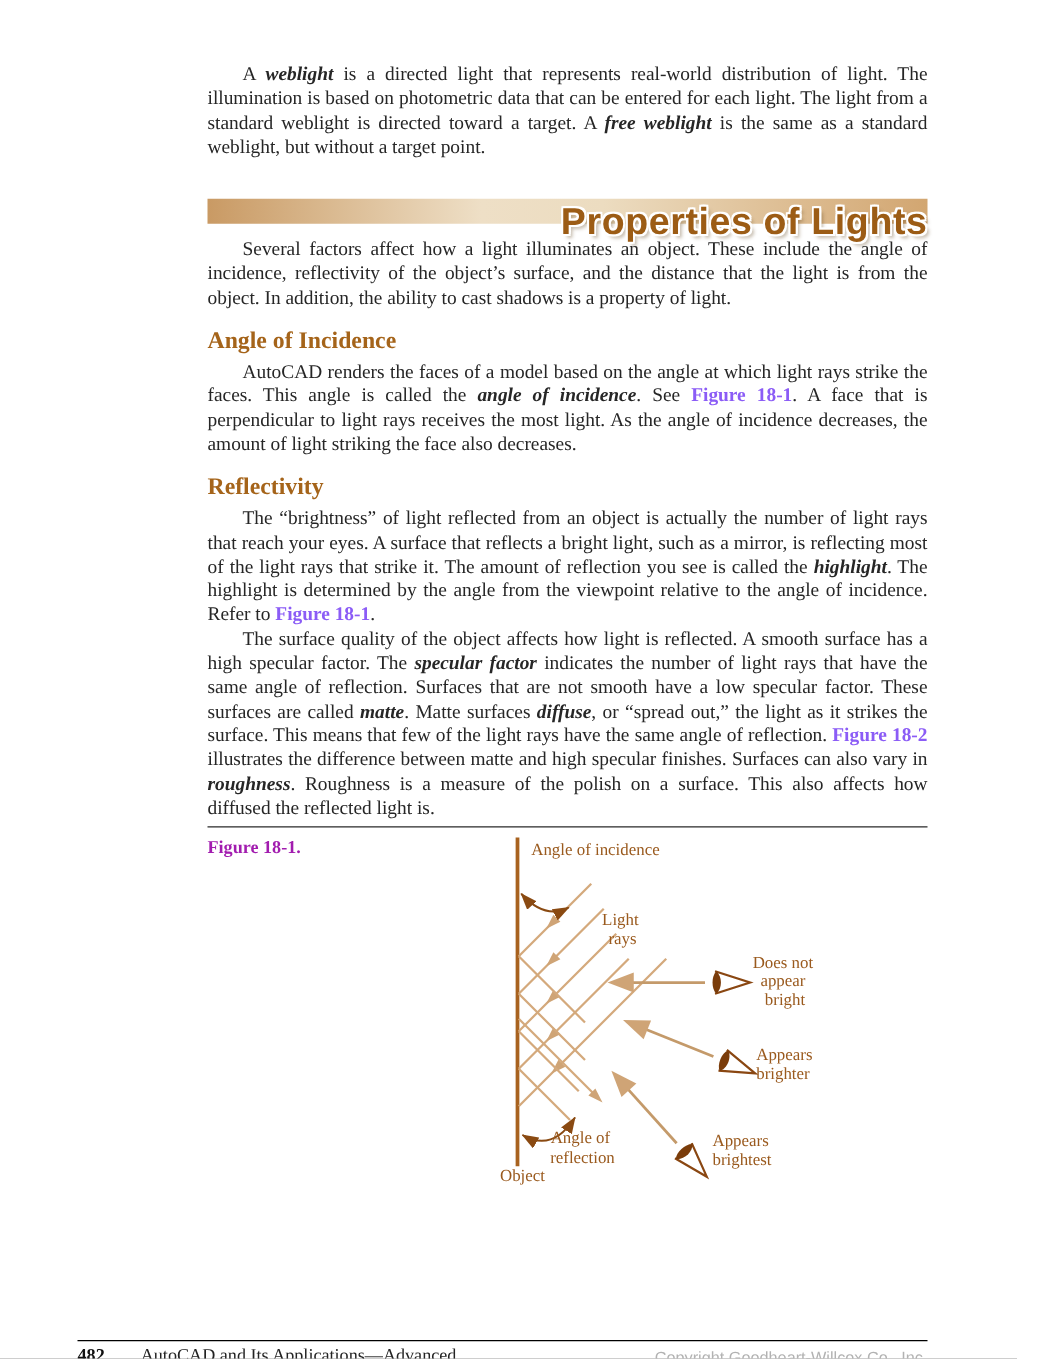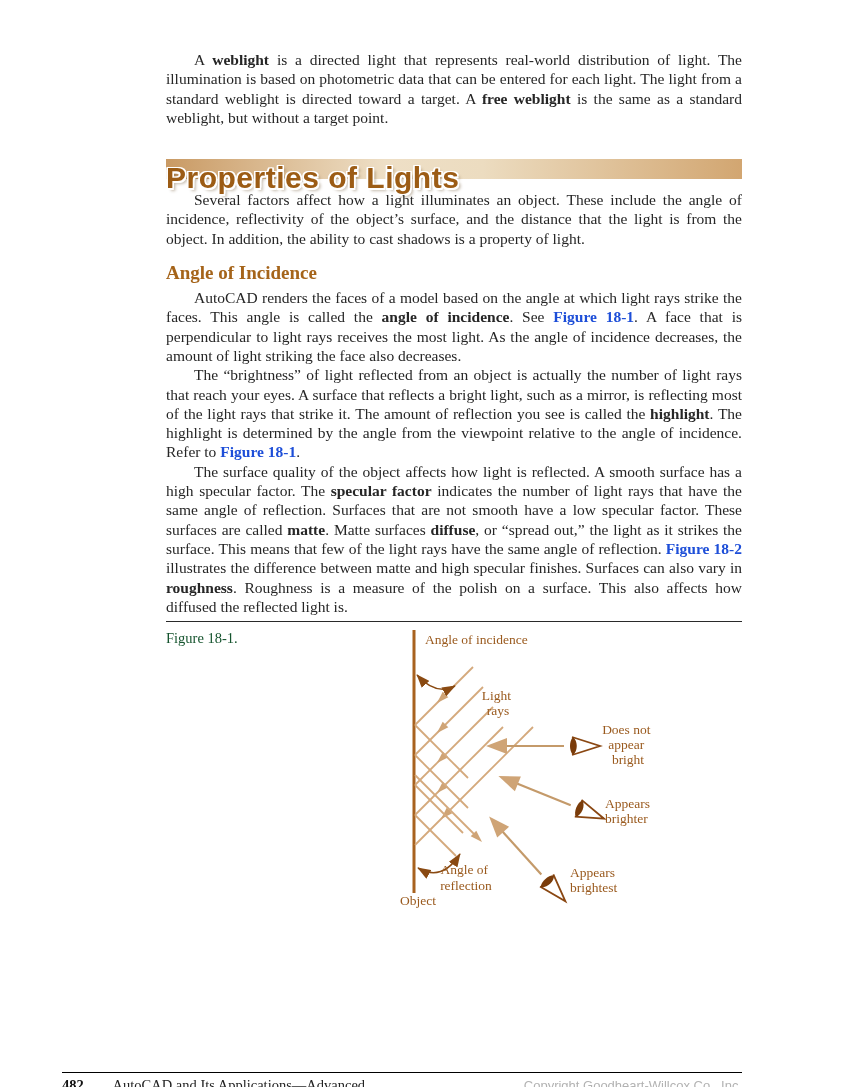--- a/index.html
+++ b/index.html
@@ -6,40 +6,40 @@
   .page{
     position:relative; width:849px; height:1087px; background:#ffffff;
     margin:0 auto; overflow:hidden;
     font-family:"Liberation Serif", serif; color:#262626;
   }
   .content{position:absolute; left:166px; top:50px; width:576px;}
   .content p{
     margin:0; text-indent:28px; text-align:justify;
     font-size:15.5px; line-height:19.3px; color:#262626;
   }
-  .seg-em{font-weight:bold; }
-  .seg-fig{font-weight:bold; color:#1d4ed8;}
+  .seg-em{font-weight:bold; font-style:italic;}
+  .seg-fig{font-weight:bold; color:#8b5cf6;}
   .banner{
-    margin-top:32px; height:20px; line-height:38px; text-align:left;
+    margin-top:32px; height:20px; line-height:38px; text-align:right;
     background:linear-gradient(to right,#c99a64 0%,#eedfc6 38%,#ecdcc0 55%,#d2a671 100%);
     font-family:"Liberation Sans", sans-serif; font-weight:bold; font-size:30px;
     letter-spacing:.5px; color:#9c5c15;
     text-shadow:-1.5px -1.5px 0 #fff,1.5px -1.5px 0 #fff,-1.5px 1.5px 0 #fff,
       1.5px 1.5px 0 #fff,0 -1.5px 0 #fff,0 1.5px 0 #fff,-1.5px 0 0 #fff,1.5px 0 0 #fff,
       3px 3px 3px rgba(90,60,20,.35);
   }
   .para-after-banner{margin-top:11px !important;}
   h2.sect{
     margin:14px 0 4px 0; font-size:19px; font-weight:bold; color:#a5641a;
     font-family:"Liberation Serif", serif;
   }
   .fig-rule{margin-top:5px; border:none; border-top:1.6px solid #2a2a2a; width:100%;}
   .figure-row{position:relative; height:300px; margin-top:6px;}
   .fig-caption{width:142px; font-size:14.5px; line-height:17.6px; color:#333;}
-  .fig-caption .fig-label{font-weight:normal; color:#14532d; display:block;}
+  .fig-caption .fig-label{font-weight:bold; color:#a21caf; display:block;}
   .fig-svg{position:absolute; left:232px; top:-8px;}
   .diagram-label{font-family:"Liberation Serif", serif; font-size:13.5px; fill:#9a5a1e;}
   .footer{
     position:absolute; left:62px; top:1072px; width:680px;
     border-top:1.6px solid #000; padding-top:4px;
     display:flex; justify-content:space-between; align-items:center;
   }
   .footer .left{font-size:14.5px; color:#222;}
   .footer .pagenum{font-weight:bold; color:#111; margin-right:26px;}
   .footer .copyright{font-family:"Liberation Sans", sans-serif; font-size:13px; color:#b2b2b2;}
@@ -54,20 +54,21 @@
 
     <div class="banner">
       <span>Properties of Lights</span>
     </div>
 
     <p class="para-after-banner"><span>Several factors affect how a light illuminates an object. These include the angle of incidence, reflectivity of the object’s surface, and the distance that the light is from the object. In addition, the ability to cast shadows is a property of light.</span></p>
 
     <h2 class="sect">Angle of Incidence</h2>
     <p><span>AutoCAD renders the faces of a model based on the angle at which light rays strike the faces. This angle is called the </span><span class="seg-em">angle of incidence</span><span>. See </span><span class="seg-fig">Figure 18-1</span><span>. A face that is perpendicular to light rays receives the most light. As the angle of incidence decreases, the amount of light striking the face also decreases.</span></p>
 
+    <h2 class="sect">Reflectivity</h2>
     <p><span>The “brightness” of light reflected from an object is actually the number of light rays that reach your eyes. A surface that reflects a bright light, such as a mirror, is reflecting most of the light rays that strike it. The amount of reflection you see is called the </span><span class="seg-em">highlight</span><span>. The highlight is determined by the angle from the viewpoint relative to the angle of incidence. Refer to </span><span class="seg-fig">Figure 18-1</span><span>.</span></p>
     <p><span>The surface quality of the object affects how light is reflected. A smooth surface has a high specular factor. The </span><span class="seg-em">specular factor</span><span> indicates the number of light rays that have the same angle of reflection. Surfaces that are not smooth have a low specular factor. These surfaces are called </span><span class="seg-em">matte</span><span>. Matte surfaces </span><span class="seg-em">diffuse</span><span>, or “spread out,” the light as it strikes the surface. This means that few of the light rays have the same angle of reflection. </span><span class="seg-fig">Figure 18-2</span><span> illustrates the difference between matte and high specular finishes. Surfaces can also vary in </span><span class="seg-em">roughness</span><span>. Roughness is a measure of the polish on a surface. This also affects how diffused the reflected light is.</span></p>
 
     <hr class="fig-rule">
 
     <div class="figure-row">
       <div class="fig-caption">
         <span class="fig-label">Figure 18-1.</span>
       </div>
 

